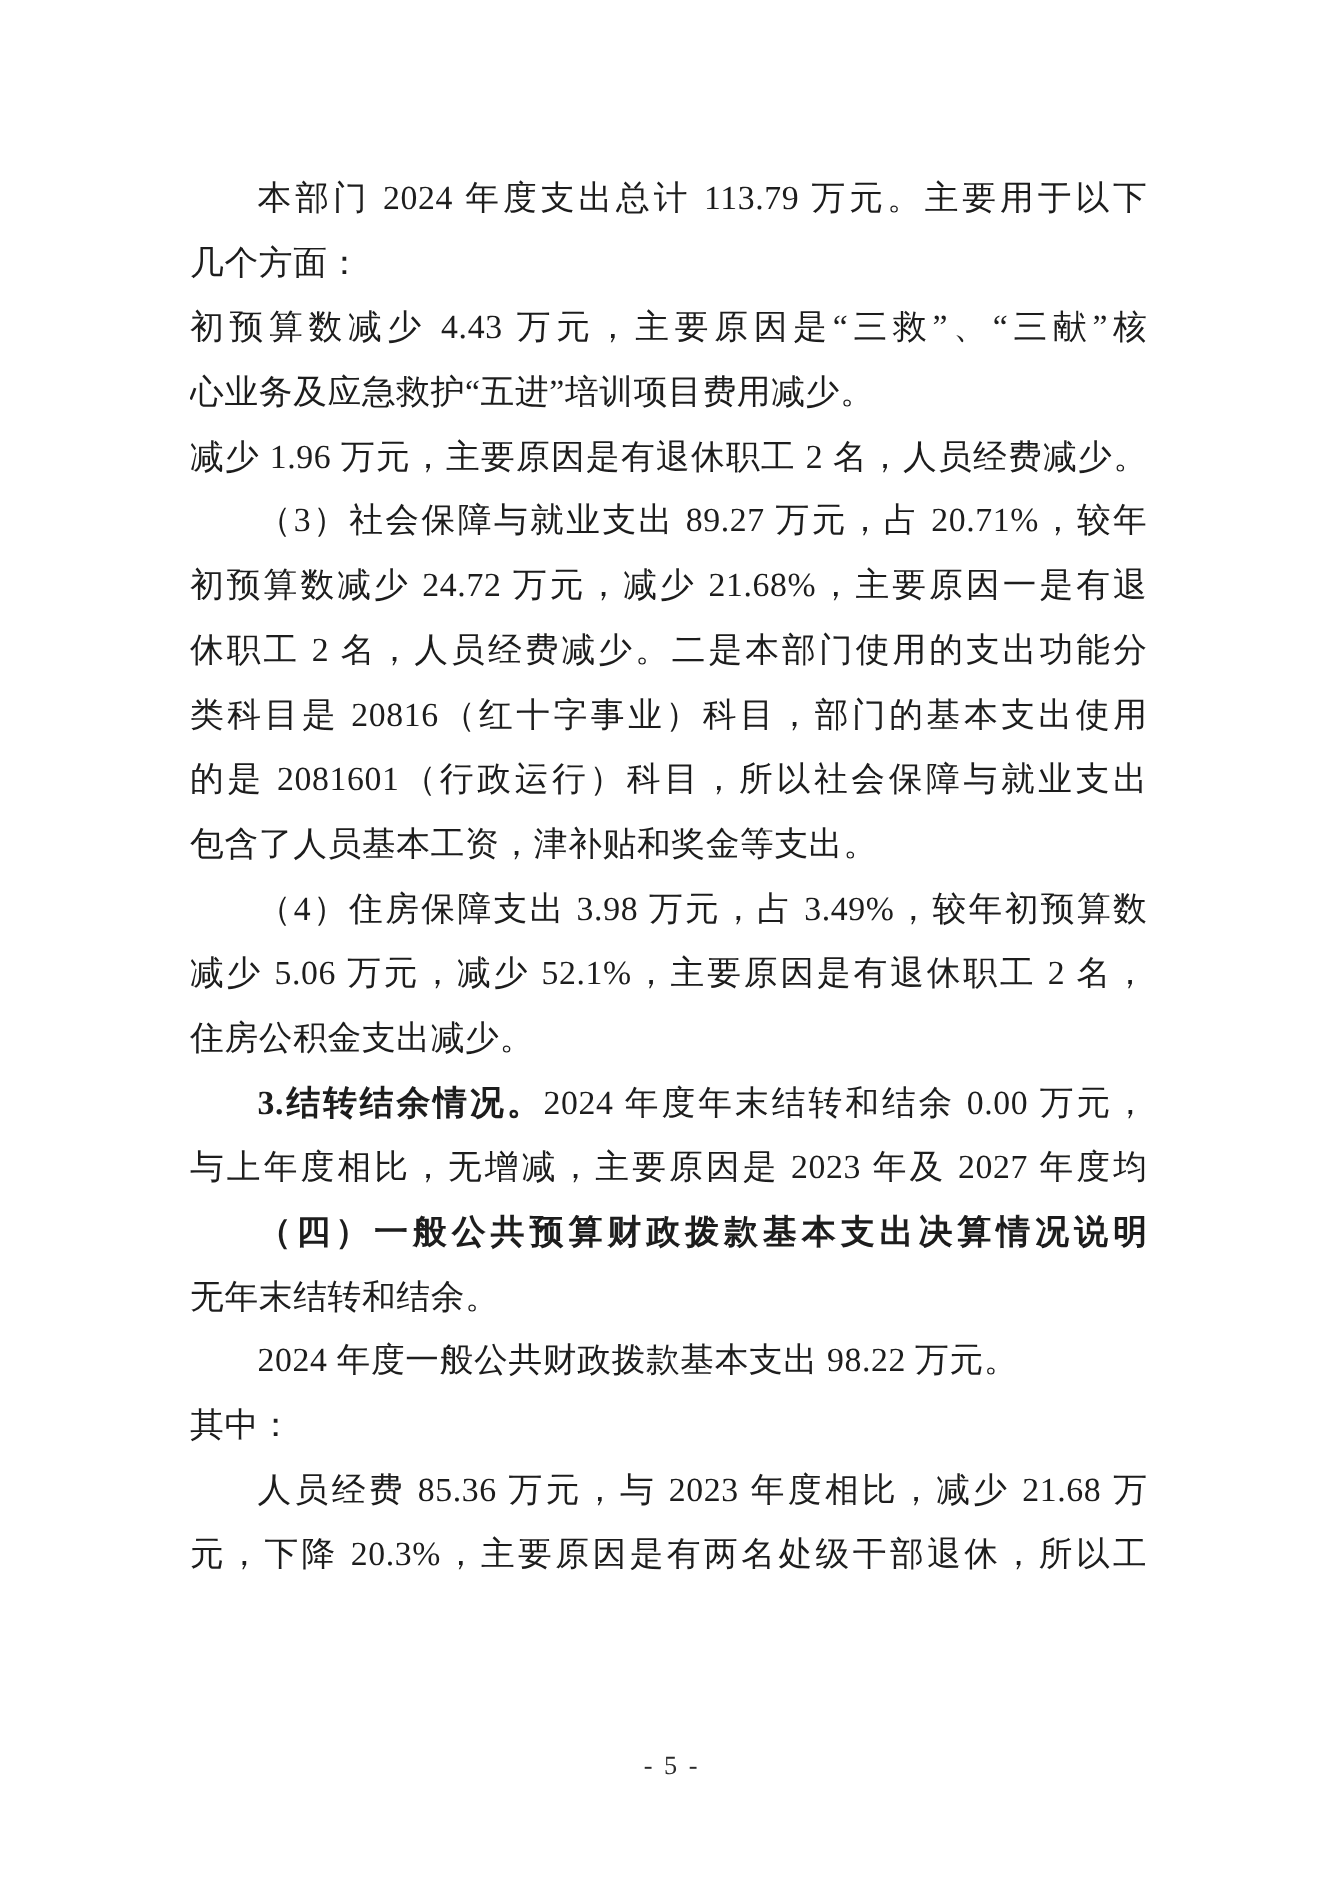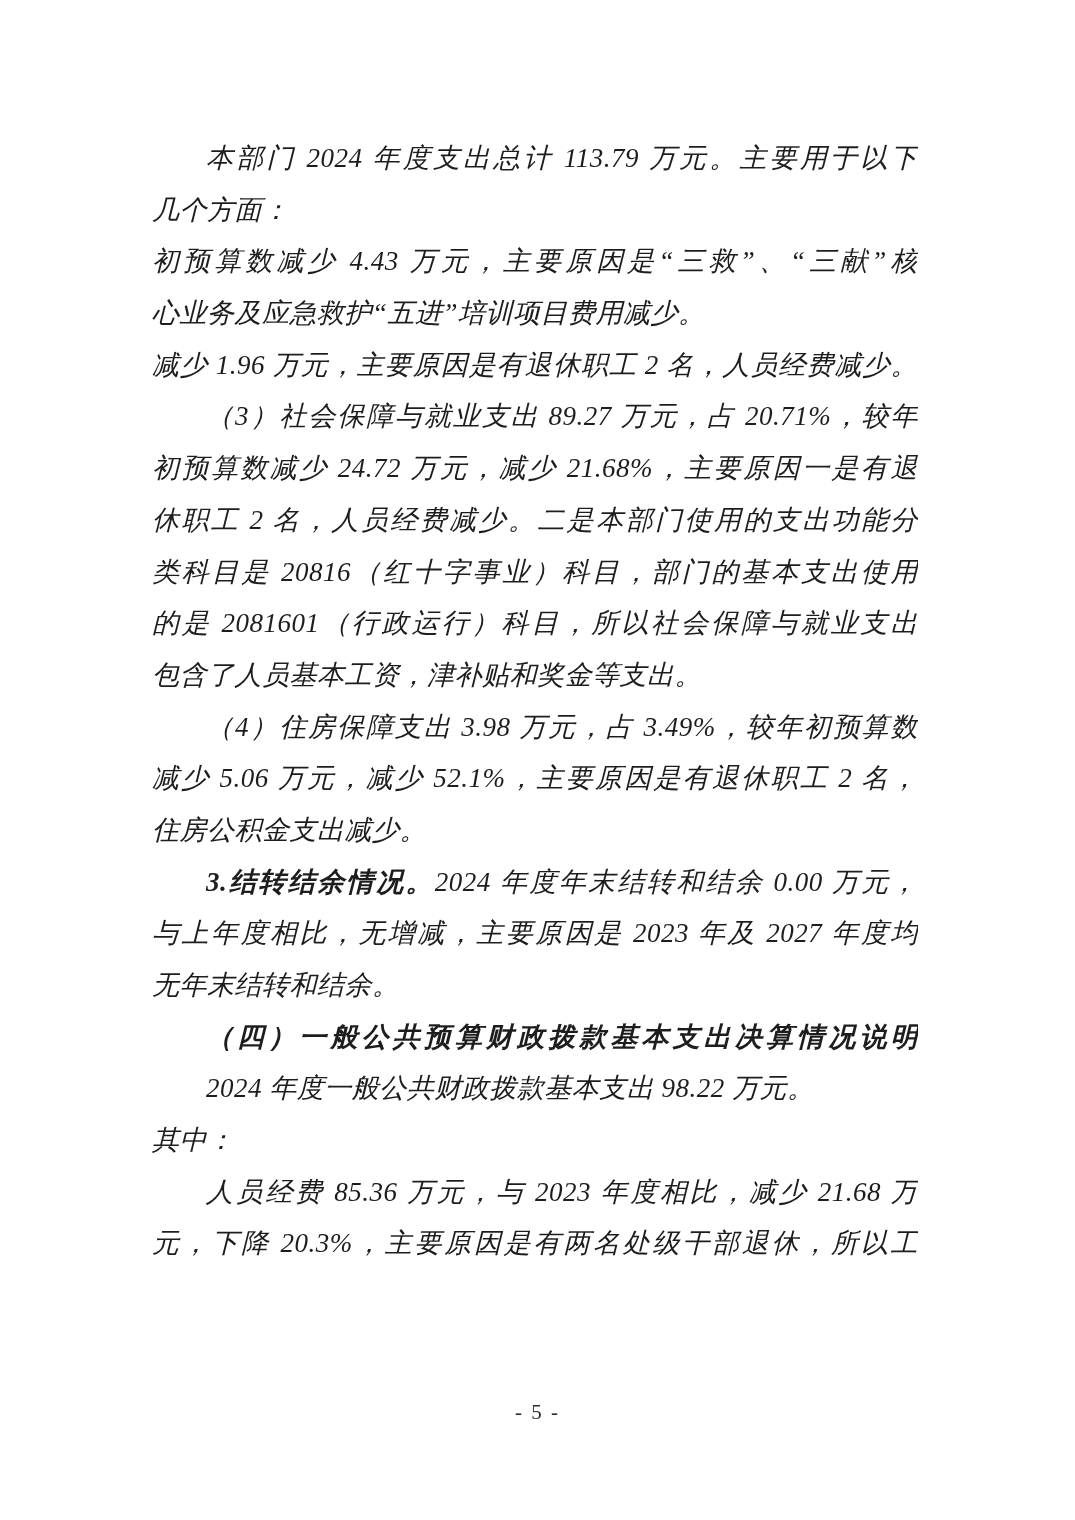--- a/index.html
+++ b/index.html
@@ -27,21 +27,20 @@
     width: 766px;
     font-size: 27px;
   }
   .line {
     height: 51.7px;
     line-height: 51.7px;
     overflow: hidden;
     text-align: left;
     word-break: break-all;
     letter-spacing: 0.5px;
-    font-style: italic;
   }
   .line.j {
     text-align: justify;
     text-align-last: justify;
   }
   .line.ind {
     text-indent: 2em;
   }
   .line.bold, .bold {
     font-weight: bold;
@@ -76,22 +75,22 @@
     <div class="line">包含了人员基本工资，津补贴和奖金等支出。</div>
     <div class="line j ind">（4）住房保障支出 3.98 万元，占 3.49%，较年初预算数</div>
     <div class="line j">减少 5.06 万元，减少 52.1%，主要原因是有退休职工 2 名，</div>
     <div class="line">住房公积金支出减少。</div>
 
     <div class="line j ind">
       <span class="bold">3.结转结余情况。</span><span>2024 年度年末结转和结余 0.00 万元，</span>
     </div>
 
     <div class="line j">与上年度相比，无增减，主要原因是 2023 年及 2027 年度均</div>
+    <div class="line j ind bold">（四）一般公共预算财政拨款基本支出决算情况说明</div>
     <div class="line">无年末结转和结余。</div>
-    <div class="line j ind bold">（四）一般公共预算财政拨款基本支出决算情况说明</div>
     <div class="line ind">2024 年度一般公共财政拨款基本支出 98.22 万元。</div>
     <div class="line">其中：</div>
     <div class="line j ind">人员经费 85.36 万元，与 2023 年度相比，减少 21.68 万</div>
     <div class="line j">元，下降 20.3%，主要原因是有两名处级干部退休，所以工</div>
 
   </div>
 
   <div class="page-footer">- 5 -</div>
 </div>
 

